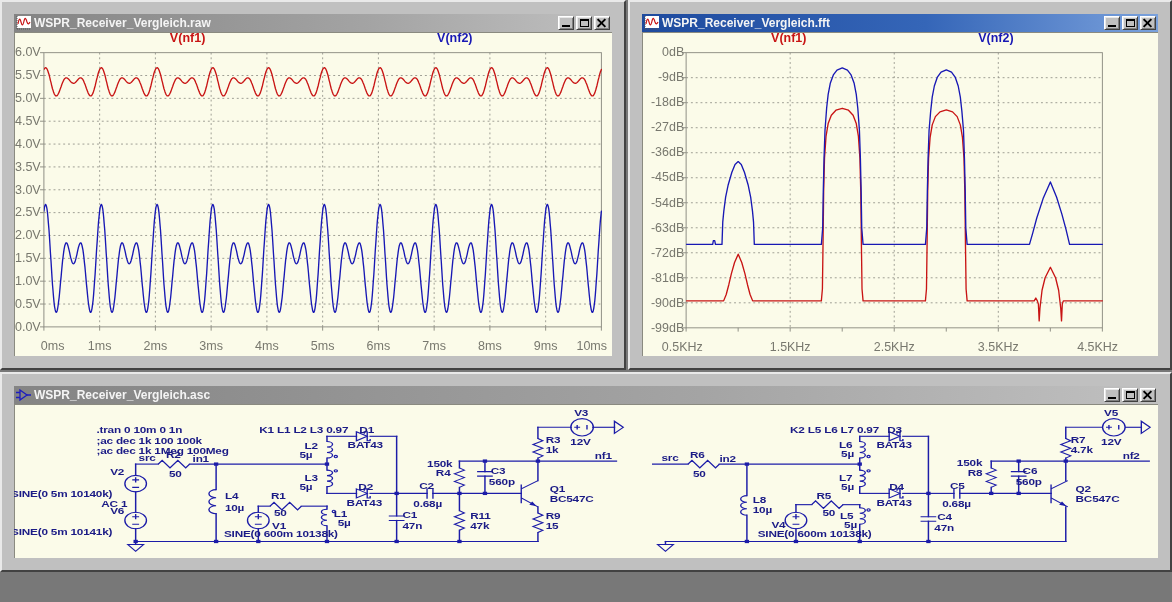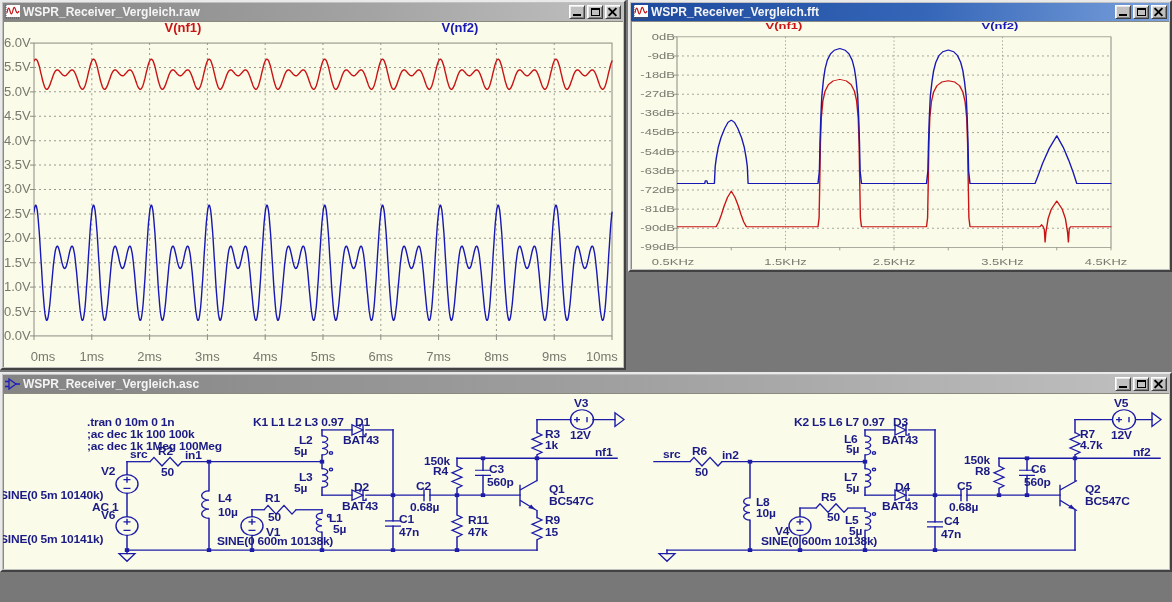--- a/index.html
+++ b/index.html
@@ -1,19 +1,19 @@
 <!DOCTYPE html>
 <html><head>
 <meta charset="utf-8">
 <style>
   html,body{margin:0;padding:0}
   body{width:1172px;height:602px;background:#787878;position:relative;overflow:hidden;
        font-family:"Liberation Sans",sans-serif;}
   .win{position:absolute;background:#c0c0c0;border:2px solid;border-color:#e9e9e9 #424242 #424242 #e9e9e9;
-       padding:1px;display:flex;flex-direction:column;box-sizing:border-box}
+       padding:12px;display:flex;flex-direction:column;box-sizing:border-box}
   .titlebar{height:18px;flex:0 0 18px;display:flex;align-items:center;padding:0 2px;gap:3px;overflow:hidden}
   .titlebar.active{background:linear-gradient(90deg,#1e4a9e 0%,#3566b8 55%,#7aa1dc 100%)}
   .titlebar.inactive{background:linear-gradient(90deg,#848484 0%,#a4a4a4 60%,#c0c0c0 100%)}
   .ttext{color:#f4f4f4;font-size:12px;font-weight:700;white-space:nowrap;letter-spacing:0px;flex:1 1 auto;
          text-overflow:clip;overflow:hidden}
   .ticon{width:15px;height:14px;flex:0 0 15px;display:flex;align-items:center;justify-content:center}
   .tbtns{display:flex;gap:2px;flex:0 0 auto;align-items:center}
   .tb{width:16px;height:14px;background:#c0c0c0;border:1px solid;border-color:#ffffff #404040 #404040 #ffffff;
       box-shadow:inset 1px 1px 0 #e8e8e8, inset -1px -1px 0 #808080;display:flex;align-items:flex-end;
       justify-content:center;box-sizing:border-box;cursor:default}
@@ -139,21 +139,21 @@
           <text x="460" y="33" class="leg" fill="#1818b4" text-anchor="middle">V(nf2)</text>
           <path d="M34.0,212.7L34.5,209.1L35.1,206.7L35.6,205.6L36.1,205.9L36.6,207.5L37.2,210.4L37.7,214.5L38.2,219.7L38.7,226.0L39.3,233.1L39.8,240.8L40.3,249.1L40.8,257.6L41.4,266.3L41.9,274.8L42.4,283.1L42.9,290.8L43.5,298.0L44.0,304.3L44.5,309.7L45.0,314.1L45.6,317.4L46.1,319.5L46.6,320.5L47.1,320.3L47.7,319.0L48.2,316.7L48.7,313.5L49.2,309.4L49.8,304.7L50.3,299.4L50.8,293.7L51.3,287.8L51.9,281.9L52.4,276.0L52.9,270.5L53.4,265.2L54.0,260.5L54.5,256.4L55.0,252.9L55.5,250.2L56.1,248.2L56.6,247.0L57.1,246.5L57.6,246.6L58.2,247.4L58.7,248.8L59.2,250.6L59.7,252.7L60.3,255.1L60.8,257.5L61.3,260.0L61.8,262.3L62.4,264.4L62.9,266.1L63.4,267.5L64.0,268.4L64.5,268.8L65.0,268.7L65.5,268.1L66.1,267.0L66.6,265.5L67.1,263.6L67.6,261.4L68.2,259.0L68.7,256.5L69.2,254.1L69.7,251.8L70.3,249.8L70.8,248.2L71.3,247.1L71.8,246.5L72.4,246.6L72.9,247.4L73.4,248.9L73.9,251.2L74.5,254.2L75.0,258.0L75.5,262.3L76.0,267.3L76.6,272.7L77.1,278.4L77.6,284.3L78.1,290.2L78.7,296.0L79.2,301.5L79.7,306.6L80.2,311.1L80.8,314.9L81.3,317.8L81.8,319.7L82.3,320.5L82.9,320.2L83.4,318.8L83.9,316.2L84.4,312.5L85.0,307.7L85.5,301.9L86.0,295.2L86.5,287.8L87.1,279.8L87.6,271.4L88.1,262.8L88.6,254.2L89.2,245.7L89.7,237.6L90.2,230.1L90.7,223.4L91.3,217.5L91.8,212.7L92.3,209.1L92.9,206.7L93.4,205.6L93.9,205.9L94.4,207.5L95.0,210.4L95.5,214.5L96.0,219.7L96.5,226.0L97.1,233.1L97.6,240.8L98.1,249.1L98.6,257.6L99.2,266.3L99.7,274.8L100.2,283.1L100.7,290.8L101.3,298.0L101.8,304.3L102.3,309.7L102.8,314.1L103.4,317.4L103.9,319.5L104.4,320.5L104.9,320.3L105.5,319.0L106.0,316.7L106.5,313.5L107.0,309.4L107.6,304.7L108.1,299.4L108.6,293.7L109.1,287.8L109.7,281.9L110.2,276.0L110.7,270.5L111.2,265.2L111.8,260.5L112.3,256.4L112.8,252.9L113.3,250.2L113.9,248.2L114.4,247.0L114.9,246.5L115.4,246.6L116.0,247.4L116.5,248.8L117.0,250.6L117.5,252.7L118.1,255.1L118.6,257.5L119.1,260.0L119.6,262.3L120.2,264.4L120.7,266.1L121.2,267.5L121.8,268.4L122.3,268.8L122.8,268.7L123.3,268.1L123.9,267.0L124.4,265.5L124.9,263.6L125.4,261.4L126.0,259.0L126.5,256.5L127.0,254.1L127.5,251.8L128.1,249.8L128.6,248.2L129.1,247.1L129.6,246.5L130.2,246.6L130.7,247.4L131.2,248.9L131.7,251.2L132.3,254.2L132.8,258.0L133.3,262.3L133.8,267.3L134.4,272.7L134.9,278.4L135.4,284.3L135.9,290.2L136.5,296.0L137.0,301.5L137.5,306.6L138.0,311.1L138.6,314.9L139.1,317.8L139.6,319.7L140.1,320.5L140.7,320.2L141.2,318.8L141.7,316.2L142.2,312.5L142.8,307.7L143.3,301.9L143.8,295.2L144.3,287.8L144.9,279.8L145.4,271.4L145.9,262.8L146.4,254.2L147.0,245.7L147.5,237.6L148.0,230.1L148.5,223.4L149.1,217.5L149.6,212.7L150.1,209.1L150.7,206.7L151.2,205.6L151.7,205.9L152.2,207.5L152.8,210.4L153.3,214.5L153.8,219.7L154.3,226.0L154.9,233.1L155.4,240.8L155.9,249.1L156.4,257.6L157.0,266.3L157.5,274.8L158.0,283.1L158.5,290.8L159.1,298.0L159.6,304.3L160.1,309.7L160.6,314.1L161.2,317.4L161.7,319.5L162.2,320.5L162.7,320.3L163.3,319.0L163.8,316.7L164.3,313.5L164.8,309.4L165.4,304.7L165.9,299.4L166.4,293.7L166.9,287.8L167.5,281.9L168.0,276.0L168.5,270.5L169.0,265.2L169.6,260.5L170.1,256.4L170.6,252.9L171.1,250.2L171.7,248.2L172.2,247.0L172.7,246.5L173.2,246.6L173.8,247.4L174.3,248.8L174.8,250.6L175.3,252.7L175.9,255.1L176.4,257.5L176.9,260.0L177.4,262.3L178.0,264.4L178.5,266.1L179.0,267.5L179.6,268.4L180.1,268.8L180.6,268.7L181.1,268.1L181.7,267.0L182.2,265.5L182.7,263.6L183.2,261.4L183.8,259.0L184.3,256.5L184.8,254.1L185.3,251.8L185.9,249.8L186.4,248.2L186.9,247.1L187.4,246.5L188.0,246.6L188.5,247.4L189.0,248.9L189.5,251.2L190.1,254.2L190.6,258.0L191.1,262.3L191.6,267.3L192.2,272.7L192.7,278.4L193.2,284.3L193.7,290.2L194.3,296.0L194.8,301.5L195.3,306.6L195.8,311.1L196.4,314.9L196.9,317.8L197.4,319.7L197.9,320.5L198.5,320.2L199.0,318.8L199.5,316.2L200.0,312.5L200.6,307.7L201.1,301.9L201.6,295.2L202.1,287.8L202.7,279.8L203.2,271.4L203.7,262.8L204.2,254.2L204.8,245.7L205.3,237.6L205.8,230.1L206.3,223.4L206.9,217.5L207.4,212.7L207.9,209.1L208.5,206.7L209.0,205.6L209.5,205.9L210.0,207.5L210.6,210.4L211.1,214.5L211.6,219.7L212.1,226.0L212.7,233.1L213.2,240.8L213.7,249.1L214.2,257.6L214.8,266.3L215.3,274.8L215.8,283.1L216.3,290.8L216.9,298.0L217.4,304.3L217.9,309.7L218.4,314.1L219.0,317.4L219.5,319.5L220.0,320.5L220.5,320.3L221.1,319.0L221.6,316.7L222.1,313.5L222.6,309.4L223.2,304.7L223.7,299.4L224.2,293.7L224.7,287.8L225.3,281.9L225.8,276.0L226.3,270.5L226.8,265.2L227.4,260.5L227.9,256.4L228.4,252.9L228.9,250.2L229.5,248.2L230.0,247.0L230.5,246.5L231.0,246.6L231.6,247.4L232.1,248.8L232.6,250.6L233.1,252.7L233.7,255.1L234.2,257.5L234.7,260.0L235.2,262.3L235.8,264.4L236.3,266.1L236.8,267.5L237.4,268.4L237.9,268.8L238.4,268.7L238.9,268.1L239.5,267.0L240.0,265.5L240.5,263.6L241.0,261.4L241.6,259.0L242.1,256.5L242.6,254.1L243.1,251.8L243.7,249.8L244.2,248.2L244.7,247.1L245.2,246.5L245.8,246.6L246.3,247.4L246.8,248.9L247.3,251.2L247.9,254.2L248.4,258.0L248.9,262.3L249.4,267.3L250.0,272.7L250.5,278.4L251.0,284.3L251.5,290.2L252.1,296.0L252.6,301.5L253.1,306.6L253.6,311.1L254.2,314.9L254.7,317.8L255.2,319.7L255.7,320.5L256.3,320.2L256.8,318.8L257.3,316.2L257.8,312.5L258.4,307.7L258.9,301.9L259.4,295.2L259.9,287.8L260.5,279.8L261.0,271.4L261.5,262.8L262.0,254.2L262.6,245.7L263.1,237.6L263.6,230.1L264.1,223.4L264.7,217.5L265.2,212.7L265.7,209.1L266.3,206.7L266.8,205.6L267.3,205.9L267.8,207.5L268.4,210.4L268.9,214.5L269.4,219.7L269.9,226.0L270.5,233.1L271.0,240.8L271.5,249.1L272.0,257.6L272.6,266.3L273.1,274.8L273.6,283.1L274.1,290.8L274.7,298.0L275.2,304.3L275.7,309.7L276.2,314.1L276.8,317.4L277.3,319.5L277.8,320.5L278.3,320.3L278.9,319.0L279.4,316.7L279.9,313.5L280.4,309.4L281.0,304.7L281.5,299.4L282.0,293.7L282.5,287.8L283.1,281.9L283.6,276.0L284.1,270.5L284.6,265.2L285.2,260.5L285.7,256.4L286.2,252.9L286.7,250.2L287.3,248.2L287.8,247.0L288.3,246.5L288.8,246.6L289.4,247.4L289.9,248.8L290.4,250.6L290.9,252.7L291.5,255.1L292.0,257.5L292.5,260.0L293.0,262.3L293.6,264.4L294.1,266.1L294.6,267.5L295.2,268.4L295.7,268.8L296.2,268.7L296.7,268.1L297.3,267.0L297.8,265.5L298.3,263.6L298.8,261.4L299.4,259.0L299.9,256.5L300.4,254.1L300.9,251.8L301.5,249.8L302.0,248.2L302.5,247.1L303.0,246.5L303.6,246.6L304.1,247.4L304.6,248.9L305.1,251.2L305.7,254.2L306.2,258.0L306.7,262.3L307.2,267.3L307.8,272.7L308.3,278.4L308.8,284.3L309.3,290.2L309.9,296.0L310.4,301.5L310.9,306.6L311.4,311.1L312.0,314.9L312.5,317.8L313.0,319.7L313.5,320.5L314.1,320.2L314.6,318.8L315.1,316.2L315.6,312.5L316.2,307.7L316.7,301.9L317.2,295.2L317.7,287.8L318.3,279.8L318.8,271.4L319.3,262.8L319.8,254.2L320.4,245.7L320.9,237.6L321.4,230.1L321.9,223.4L322.5,217.5L323.0,212.7L323.5,209.1L324.1,206.7L324.6,205.6L325.1,205.9L325.6,207.5L326.2,210.4L326.7,214.5L327.2,219.7L327.7,226.0L328.3,233.1L328.8,240.8L329.3,249.1L329.8,257.6L330.4,266.3L330.9,274.8L331.4,283.1L331.9,290.8L332.5,298.0L333.0,304.3L333.5,309.7L334.0,314.1L334.6,317.4L335.1,319.5L335.6,320.5L336.1,320.3L336.7,319.0L337.2,316.7L337.7,313.5L338.2,309.4L338.8,304.7L339.3,299.4L339.8,293.7L340.3,287.8L340.9,281.9L341.4,276.0L341.9,270.5L342.4,265.2L343.0,260.5L343.5,256.4L344.0,252.9L344.5,250.2L345.1,248.2L345.6,247.0L346.1,246.5L346.6,246.6L347.2,247.4L347.7,248.8L348.2,250.6L348.7,252.7L349.3,255.1L349.8,257.5L350.3,260.0L350.8,262.3L351.4,264.4L351.9,266.1L352.4,267.5L353.0,268.4L353.5,268.8L354.0,268.7L354.5,268.1L355.1,267.0L355.6,265.5L356.1,263.6L356.6,261.4L357.2,259.0L357.7,256.5L358.2,254.1L358.7,251.8L359.3,249.8L359.8,248.2L360.3,247.1L360.8,246.5L361.4,246.6L361.9,247.4L362.4,248.9L362.9,251.2L363.5,254.2L364.0,258.0L364.5,262.3L365.0,267.3L365.6,272.7L366.1,278.4L366.6,284.3L367.1,290.2L367.7,296.0L368.2,301.5L368.7,306.6L369.2,311.1L369.8,314.9L370.3,317.8L370.8,319.7L371.3,320.5L371.9,320.2L372.4,318.8L372.9,316.2L373.4,312.5L374.0,307.7L374.5,301.9L375.0,295.2L375.5,287.8L376.1,279.8L376.6,271.4L377.1,262.8L377.6,254.2L378.2,245.7L378.7,237.6L379.2,230.1L379.7,223.4L380.3,217.5L380.8,212.7L381.3,209.1L381.9,206.7L382.4,205.6L382.9,205.9L383.4,207.5L384.0,210.4L384.5,214.5L385.0,219.7L385.5,226.0L386.1,233.1L386.6,240.8L387.1,249.1L387.6,257.6L388.2,266.3L388.7,274.8L389.2,283.1L389.7,290.8L390.3,298.0L390.8,304.3L391.3,309.7L391.8,314.1L392.4,317.4L392.9,319.5L393.4,320.5L393.9,320.3L394.5,319.0L395.0,316.7L395.5,313.5L396.0,309.4L396.6,304.7L397.1,299.4L397.6,293.7L398.1,287.8L398.7,281.9L399.2,276.0L399.7,270.5L400.2,265.2L400.8,260.5L401.3,256.4L401.8,252.9L402.3,250.2L402.9,248.2L403.4,247.0L403.9,246.5L404.4,246.6L405.0,247.4L405.5,248.8L406.0,250.6L406.5,252.7L407.1,255.1L407.6,257.5L408.1,260.0L408.6,262.3L409.2,264.4L409.7,266.1L410.2,267.5L410.8,268.4L411.3,268.8L411.8,268.7L412.3,268.1L412.9,267.0L413.4,265.5L413.9,263.6L414.4,261.4L415.0,259.0L415.5,256.5L416.0,254.1L416.5,251.8L417.1,249.8L417.6,248.2L418.1,247.1L418.6,246.5L419.2,246.6L419.7,247.4L420.2,248.9L420.7,251.2L421.3,254.2L421.8,258.0L422.3,262.3L422.8,267.3L423.4,272.7L423.9,278.4L424.4,284.3L424.9,290.2L425.5,296.0L426.0,301.5L426.5,306.6L427.0,311.1L427.6,314.9L428.1,317.8L428.6,319.7L429.1,320.5L429.7,320.2L430.2,318.8L430.7,316.2L431.2,312.5L431.8,307.7L432.3,301.9L432.8,295.2L433.3,287.8L433.9,279.8L434.4,271.4L434.9,262.8L435.4,254.2L436.0,245.7L436.5,237.6L437.0,230.1L437.5,223.4L438.1,217.5L438.6,212.7L439.1,209.1L439.7,206.7L440.2,205.6L440.7,205.9L441.2,207.5L441.8,210.4L442.3,214.5L442.8,219.7L443.3,226.0L443.9,233.1L444.4,240.8L444.9,249.1L445.4,257.6L446.0,266.3L446.5,274.8L447.0,283.1L447.5,290.8L448.1,298.0L448.6,304.3L449.1,309.7L449.6,314.1L450.2,317.4L450.7,319.5L451.2,320.5L451.7,320.3L452.3,319.0L452.8,316.7L453.3,313.5L453.8,309.4L454.4,304.7L454.9,299.4L455.4,293.7L455.9,287.8L456.5,281.9L457.0,276.0L457.5,270.5L458.0,265.2L458.6,260.5L459.1,256.4L459.6,252.9L460.1,250.2L460.7,248.2L461.2,247.0L461.7,246.5L462.2,246.6L462.8,247.4L463.3,248.8L463.8,250.6L464.3,252.7L464.9,255.1L465.4,257.5L465.9,260.0L466.4,262.3L467.0,264.4L467.5,266.1L468.0,267.5L468.6,268.4L469.1,268.8L469.6,268.7L470.1,268.1L470.7,267.0L471.2,265.5L471.7,263.6L472.2,261.4L472.8,259.0L473.3,256.5L473.8,254.1L474.3,251.8L474.9,249.8L475.4,248.2L475.9,247.1L476.4,246.5L477.0,246.6L477.5,247.4L478.0,248.9L478.5,251.2L479.1,254.2L479.6,258.0L480.1,262.3L480.6,267.3L481.2,272.7L481.7,278.4L482.2,284.3L482.7,290.2L483.3,296.0L483.8,301.5L484.3,306.6L484.8,311.1L485.4,314.9L485.9,317.8L486.4,319.7L486.9,320.5L487.5,320.2L488.0,318.8L488.5,316.2L489.0,312.5L489.6,307.7L490.1,301.9L490.6,295.2L491.1,287.8L491.7,279.8L492.2,271.4L492.7,262.8L493.2,254.2L493.8,245.7L494.3,237.6L494.8,230.1L495.3,223.4L495.9,217.5L496.4,212.7L496.9,209.1L497.5,206.7L498.0,205.6L498.5,205.9L499.0,207.5L499.6,210.4L500.1,214.5L500.6,219.7L501.1,226.0L501.7,233.1L502.2,240.8L502.7,249.1L503.2,257.6L503.8,266.3L504.3,274.8L504.8,283.1L505.3,290.8L505.9,298.0L506.4,304.3L506.9,309.7L507.4,314.1L508.0,317.4L508.5,319.5L509.0,320.5L509.5,320.3L510.1,319.0L510.6,316.7L511.1,313.5L511.6,309.4L512.2,304.7L512.7,299.4L513.2,293.7L513.7,287.8L514.3,281.9L514.8,276.0L515.3,270.5L515.8,265.2L516.4,260.5L516.9,256.4L517.4,252.9L517.9,250.2L518.5,248.2L519.0,247.0L519.5,246.5L520.0,246.6L520.6,247.4L521.1,248.8L521.6,250.6L522.1,252.7L522.7,255.1L523.2,257.5L523.7,260.0L524.2,262.3L524.8,264.4L525.3,266.1L525.8,267.5L526.4,268.4L526.9,268.8L527.4,268.7L527.9,268.1L528.5,267.0L529.0,265.5L529.5,263.6L530.0,261.4L530.6,259.0L531.1,256.5L531.6,254.1L532.1,251.8L532.7,249.8L533.2,248.2L533.7,247.1L534.2,246.5L534.8,246.6L535.3,247.4L535.8,248.9L536.3,251.2L536.9,254.2L537.4,258.0L537.9,262.3L538.4,267.3L539.0,272.7L539.5,278.4L540.0,284.3L540.5,290.2L541.1,296.0L541.6,301.5L542.1,306.6L542.6,311.1L543.2,314.9L543.7,317.8L544.2,319.7L544.7,320.5L545.3,320.2L545.8,318.8L546.3,316.2L546.8,312.5L547.4,307.7L547.9,301.9L548.4,295.2L548.9,287.8L549.5,279.8L550.0,271.4L550.5,262.8L551.0,254.2L551.6,245.7L552.1,237.6L552.6,230.1L553.1,223.4L553.7,217.5L554.2,212.7L554.7,209.1L555.3,206.7L555.8,205.6L556.3,205.9L556.8,207.5L557.4,210.4L557.9,214.5L558.4,219.7L558.9,226.0L559.5,233.1L560.0,240.8L560.5,249.1L561.0,257.6L561.6,266.3L562.1,274.8L562.6,283.1L563.1,290.8L563.7,298.0L564.2,304.3L564.7,309.7L565.2,314.1L565.8,317.4L566.3,319.5L566.8,320.5L567.3,320.3L567.9,319.0L568.4,316.7L568.9,313.5L569.4,309.4L570.0,304.7L570.5,299.4L571.0,293.7L571.5,287.8L572.1,281.9L572.6,276.0L573.1,270.5L573.6,265.2L574.2,260.5L574.7,256.4L575.2,252.9L575.7,250.2L576.3,248.2L576.8,247.0L577.3,246.5L577.8,246.6L578.4,247.4L578.9,248.8L579.4,250.6L579.9,252.7L580.5,255.1L581.0,257.5L581.5,260.0L582.0,262.3L582.6,264.4L583.1,266.1L583.6,267.5L584.2,268.4L584.7,268.8L585.2,268.7L585.7,268.1L586.3,267.0L586.8,265.5L587.3,263.6L587.8,261.4L588.4,259.0L588.9,256.5L589.4,254.1L589.9,251.8L590.5,249.8L591.0,248.2L591.5,247.1L592.0,246.5L592.6,246.6L593.1,247.4L593.6,248.9L594.1,251.2L594.7,254.2L595.2,258.0L595.7,262.3L596.2,267.3L596.8,272.7L597.3,278.4L597.8,284.3L598.3,290.2L598.9,296.0L599.4,301.5L599.9,306.6L600.4,311.1L601.0,314.9L601.5,317.8L602.0,319.7L602.5,320.5L603.1,320.2L603.6,318.8L604.1,316.2L604.6,312.5L605.2,307.7L605.7,301.9L606.2,295.2L606.7,287.8L607.3,279.8L607.8,271.4L608.3,262.8L608.8,254.2L609.4,245.7L609.9,237.6L610.4,230.1L610.9,223.4L611.5,217.5L612.0,212.7" class="trace" stroke="#1818b4" clip-path="url(#cpraw)"></path>
         </g>
         <clipPath id="cpraw">
           <rect x="34" y="41" width="579" height="297"></rect>
         </clipPath>
       </svg>
   </div>
 </div>
 
-<div class="win" style="left:628px;top:0;width:544px;height:272px">
+<div class="win" style="left:628px;top:0;width:544px;height:370px">
   <div class="titlebar active">
     <span class="ticon">
       <svg width="15" height="14" viewBox="0 0 15 14">
           <rect x="1" y="0" width="14" height="12" fill="#fff"></rect>
           <path d="M2,8 C3,2 4,2 5,6 C6,10 7,10 8,5 C9,1 10,2 11,6 C12,9 13,8 14,6" stroke="#c81414" stroke-width="1.2" fill="none"></path>
           <path d="M1,13 h14 M1,0 v14" stroke="#555" stroke-dasharray="1 1" fill="none"></path>
         </svg>
     </span>
     <span class="ttext">WSPR_Receiver_Vergleich.fft</span>
     <span class="tbtns">

